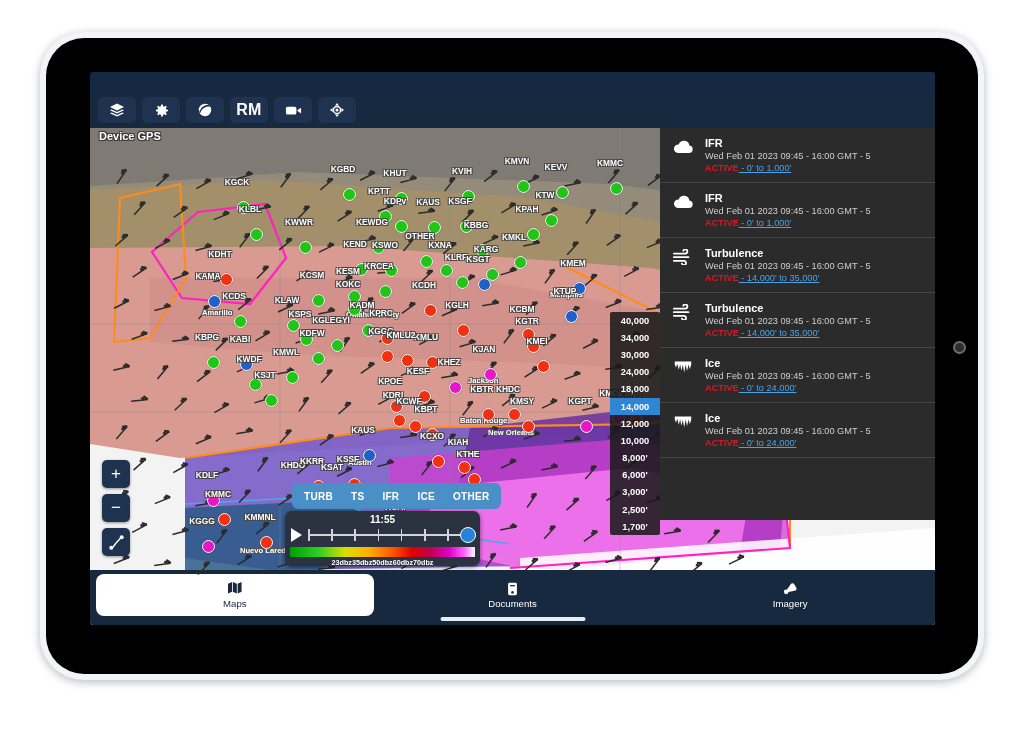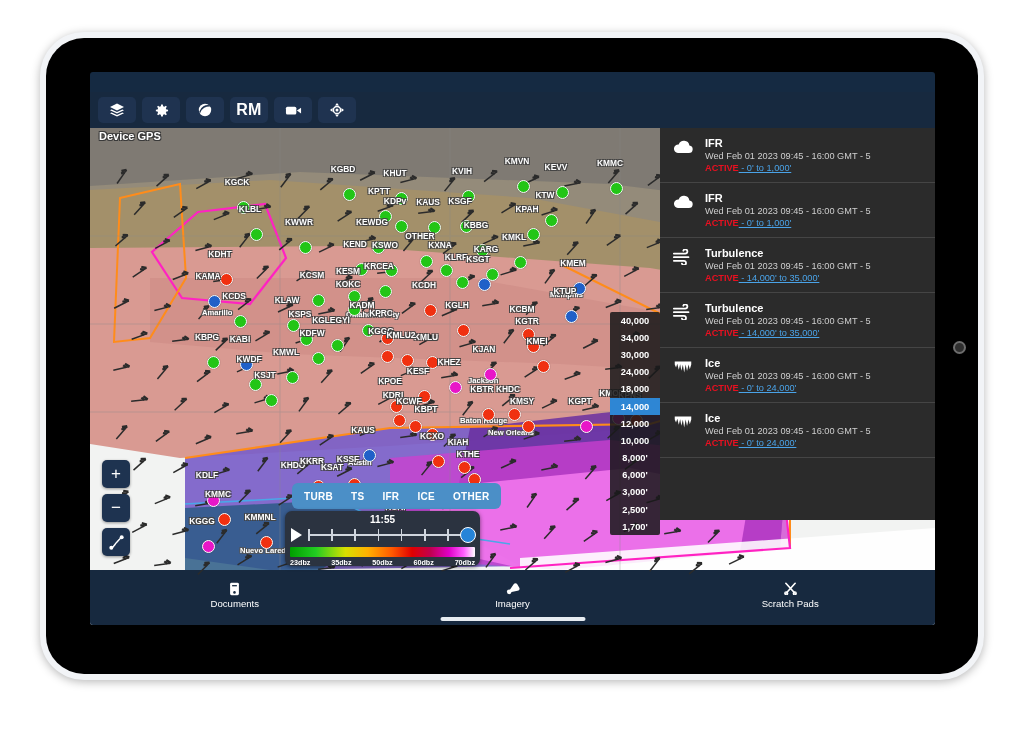--- a/index.html
+++ b/index.html
@@ -183,21 +183,21 @@
   #track { flex: 1; height: 12px; position: relative; }
   #track .line { position: absolute; left: 0; right: 0; top: 5px; height: 1.5px; background: #cfd5dd; }
   #track .tick { position: absolute; top: 0; width: 1.5px; height: 12px; background: #cfd5dd; }
   #track .knob {
     position: absolute; right: -2px; top: -2px;
     width: 16px; height: 16px; border-radius: 50%;
     background: #2684d8; border: 1.6px solid #ffffff; cursor: pointer;
   }
   #dbz-scale { margin: 2px 5px 0; height: 10px; border-radius: 1px;
     background: linear-gradient(to right,#00a000 0%,#22cc22 14%,#d8e000 30%,#ffb000 42%,#ff5a00 55%,#e00000 66%,#c00050 76%,#e000c8 86%,#ff60ff 94%,#ffffff 100%); }
-  #dbz-labels { display: flex; justify-content: space-between; padding: 0 5px; margin-top: 1px; }
+  #dbz-labels { display: flex; justify-content: center; padding: 0 5px; margin-top: 1px; }
   #dbz-labels span { color: #ffffff; font-size: 7.2px; font-weight: bold; }
 
   
   #info-panel {
     position: absolute; right: 0; top: 56px;
     width: 275px; height: 392px; z-index: 60;
     display: flex; flex-direction: column;
   }
   #info-header {
     height: 34px; background: #17293f;
@@ -1826,44 +1826,42 @@
           <div class="body">
             <div class="ttl">Ice</div>
             <div class="when">Wed Feb 01 2023 09:45 - 16:00 GMT - 5</div>
             <div class="st"><span class="active">ACTIVE</span><span class="alt"> - 0' to 24,000'</span></div>
           </div>
         </div>
       </div>
   </div>
 
   <div id="tabbar">
+      <div class="tab active">
+        <div class="t-ico">
+          <svg width="15" height="13" viewBox="0 0 16 14">
+            <path fill="currentColor" d="M1 1.8 5.3 0v10.6L1 12.4zM6.2 0l4.3 1.8v10.6L6.2 10.6zM11.4 1.8 15.6 0v10.6l-4.2 1.8z"></path>
+          </svg>
+        </div>
+        <div class="t-lbl">Maps</div>
+      </div>
       <div class="tab">
         <div class="t-ico">
           <svg width="11" height="14" viewBox="0 0 12 15">
             <rect x="1.2" y=".8" width="9.6" height="13.4" rx="1.6" fill="currentColor"></rect>
             <rect x="3.4" y="3.2" width="5.2" height="1.4" fill="#17293f"></rect>
             <circle cx="6" cy="11.2" r="1.4" fill="#17293f"></circle>
           </svg>
         </div>
         <div class="t-lbl">Documents</div>
       </div>
       <div class="tab">
         <div class="t-ico">
           <svg width="14" height="13" viewBox="0 0 15 14">
             <path fill="currentColor" d="M2 11.6 8.4 2.2c.9-1.3 2.9-1.2 3.7.2l2.2 3.9c.8 1.4-.2 3.2-1.9 3.2z"></path>
             <circle cx="3.4" cy="10.6" r="2.5" fill="currentColor"></circle>
           </svg>
         </div>
         <div class="t-lbl">Imagery</div>
       </div>
-      <div class="tab">
-        <div class="t-ico">
-          <svg width="13" height="13" viewBox="0 0 14 14">
-            <path d="M2 1.4 12 12.4M12 1.4 2 12.4" stroke="currentColor" stroke-width="1.8" stroke-linecap="round"></path>
-            <circle cx="2.4" cy="12.2" r="1.6" stroke="currentColor" stroke-width="1.4" fill="none"></circle>
-            <circle cx="11.6" cy="12.2" r="1.6" stroke="currentColor" stroke-width="1.4" fill="none"></circle>
-          </svg>
-        </div>
-        <div class="t-lbl">Scratch Pads</div>
-      </div>
     </div>
   <div id="home-indicator"></div>
 </div>
 
 </body></html>

